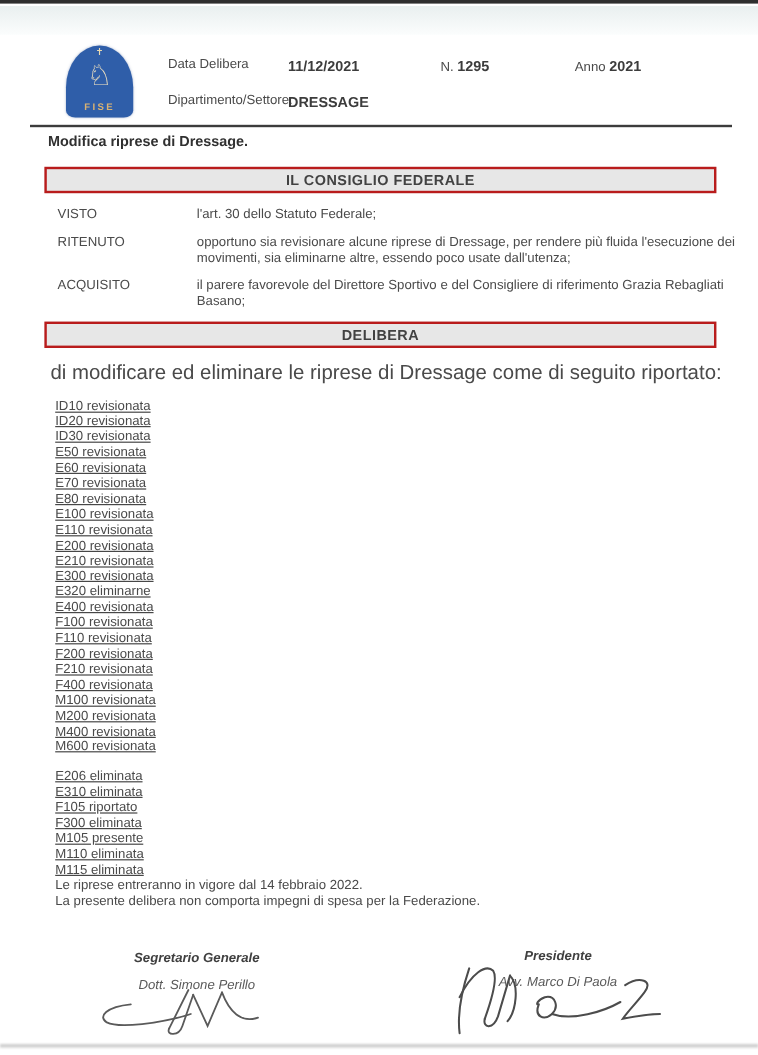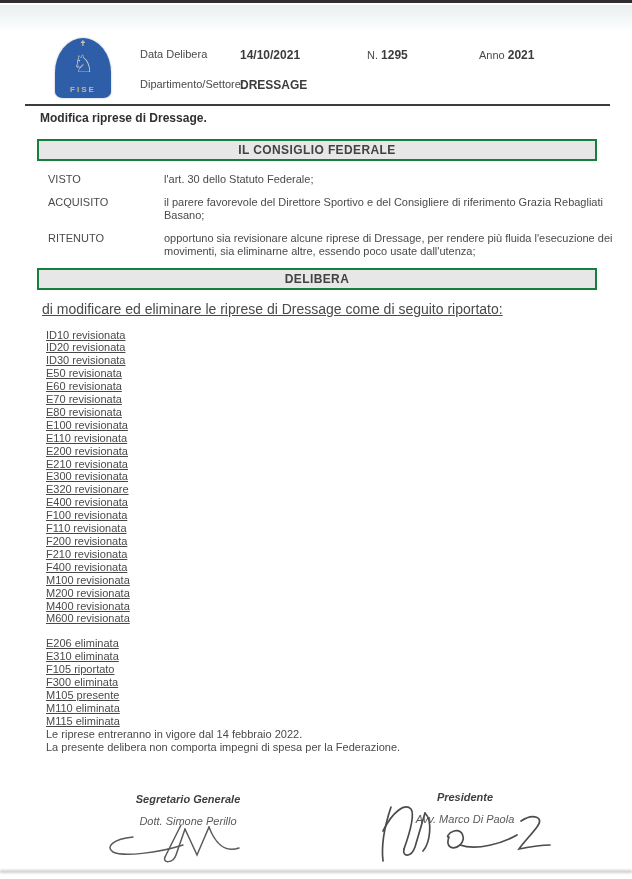--- a/index.html
+++ b/index.html
@@ -32,38 +32,38 @@
   .hdr b{font-size:12px;color:#3c3c3c;}
   .hdr-row1{top:48px;}
   .hdr-row2{top:78px;}
   .pos-lab1{left:140px;} .pos-val1{left:240px;}
   .pos-lab2{left:367px;} .pos-lab3{left:479px;}
   .rule{position:absolute;top:104px;left:25px;width:585px;height:2px;background:#3c3c3c;}
   .title{position:absolute;top:111px;left:40px;font-size:12px;font-weight:bold;color:#303030;}
   
   .main{position:absolute;top:139px;left:0;width:632px;}
   .banner{
-    margin:0 35px 0 37px;height:18px;border:2px solid #15803d;background:#e7e7e7;
+    margin:0 35px 0 37px;height:18px;border:2px solid #b91c1c;background:#e7e7e7;
     display:flex;align-items:center;justify-content:center;
     font-size:12px;font-weight:bold;color:#424242;letter-spacing:.4px;
   }
   .banner2{margin-top:8px;}
   .premesse{margin:12px 0 0 0;}
   .prem-row{display:flex;margin-bottom:9px;gap:12px;}
   .prem-label{width:104px;margin-left:48px;flex:none;font-size:11px;color:#4a4a4a;}
   .prem-text{width:452px;font-size:11px;line-height:13.5px;color:#4a4a4a;}
-  .intro{margin:11px 0 0 42px;font-size:14px;color:#4a4a4a;text-decoration:underline;}
+  .intro{margin:11px 0 0 42px;font-size:17px;color:#4a4a4a;}
   .list{margin:12px 0 0 46px;text-decoration:underline;}
   .list2{margin-top:12px;}
   .list-line{font-size:11px;line-height:12.9px;color:#4a4a4a;}
   .closing .list-line{margin-left:0;}
   .closing{margin:0 0 0 46px;}
   
   .sig-block{position:absolute;text-align:center;}
-  .sig-left{left:108px;top:793px;width:160px;}
+  .sig-left{left:84px;top:793px;width:160px;}
   .sig-right{left:385px;top:791px;width:160px;}
   .sig-role{font-size:11px;font-weight:bold;font-style:italic;color:#3f3f3f;}
   .sig-name{font-size:11px;font-style:italic;color:#5a5a5a;margin-top:10px;}
   .sig-svg{position:absolute;pointer-events:none;}
   .sig-svg-left{left:-5px;top:22px;}
   .sig-svg-right{left:-10px;top:2px;}
 </style>
 </head>
 <body>
 
@@ -74,21 +74,21 @@
 
   <div class="logo">
     <div class="logo-shape">
       <span class="logo-cross">✝</span>
       <span class="logo-horse">♘</span>
       <span class="logo-text">FISE</span>
     </div>
   </div>
 
   <div class="hdr hdr-row1 pos-lab1">Data Delibera</div>
-  <div class="hdr hdr-row1 pos-val1"><b>14/10/2021</b></div>
+  <div class="hdr hdr-row1 pos-val1"><b>11/12/2021</b></div>
   <div class="hdr hdr-row1 pos-lab2">
     <span>N.</span>
     <b>1295</b>
   </div>
   <div class="hdr hdr-row1 pos-lab3">
     <span>Anno</span>
     <b>2021</b>
   </div>
   <div class="hdr hdr-row2 pos-lab1">Dipartimento/Settore:</div>
   <div class="hdr hdr-row2 pos-val1"><b>DRESSAGE</b></div>
@@ -98,47 +98,47 @@
 
   <div class="main">
     <div class="banner">IL CONSIGLIO FEDERALE</div>
 
     <div class="premesse">
       <div class="prem-row">
         <div class="prem-label">VISTO</div>
         <div class="prem-text">l'art. 30 dello Statuto Federale;</div>
       </div>
       <div class="prem-row">
+        <div class="prem-label">RITENUTO</div>
+        <div class="prem-text">opportuno sia revisionare alcune riprese di Dressage, per rendere più fluida l'esecuzione dei movimenti, sia eliminarne altre, essendo poco usate dall'utenza;</div>
+      </div>
+      <div class="prem-row">
         <div class="prem-label">ACQUISITO</div>
         <div class="prem-text">il parere favorevole del Direttore Sportivo e del Consigliere di riferimento Grazia Rebagliati Basano;</div>
-      </div>
-      <div class="prem-row">
-        <div class="prem-label">RITENUTO</div>
-        <div class="prem-text">opportuno sia revisionare alcune riprese di Dressage, per rendere più fluida l'esecuzione dei movimenti, sia eliminarne altre, essendo poco usate dall'utenza;</div>
       </div>
     </div>
 
     <div class="banner banner2">DELIBERA</div>
 
     <div class="intro">di modificare ed eliminare le riprese di Dressage come di seguito riportato:</div>
 
     <div class="list">
         <div class="list-line">ID10 revisionata</div>
         <div class="list-line">ID20 revisionata</div>
         <div class="list-line">ID30 revisionata</div>
         <div class="list-line">E50 revisionata</div>
         <div class="list-line">E60 revisionata</div>
         <div class="list-line">E70 revisionata</div>
         <div class="list-line">E80 revisionata</div>
         <div class="list-line">E100 revisionata</div>
         <div class="list-line">E110 revisionata</div>
         <div class="list-line">E200 revisionata</div>
         <div class="list-line">E210 revisionata</div>
         <div class="list-line">E300 revisionata</div>
-        <div class="list-line">E320 revisionare</div>
+        <div class="list-line">E320 eliminarne</div>
         <div class="list-line">E400 revisionata</div>
         <div class="list-line">F100 revisionata</div>
         <div class="list-line">F110 revisionata</div>
         <div class="list-line">F200 revisionata</div>
         <div class="list-line">F210 revisionata</div>
         <div class="list-line">F400 revisionata</div>
         <div class="list-line">M100 revisionata</div>
         <div class="list-line">M200 revisionata</div>
         <div class="list-line">M400 revisionata</div>
         <div class="list-line">M600 revisionata</div>

